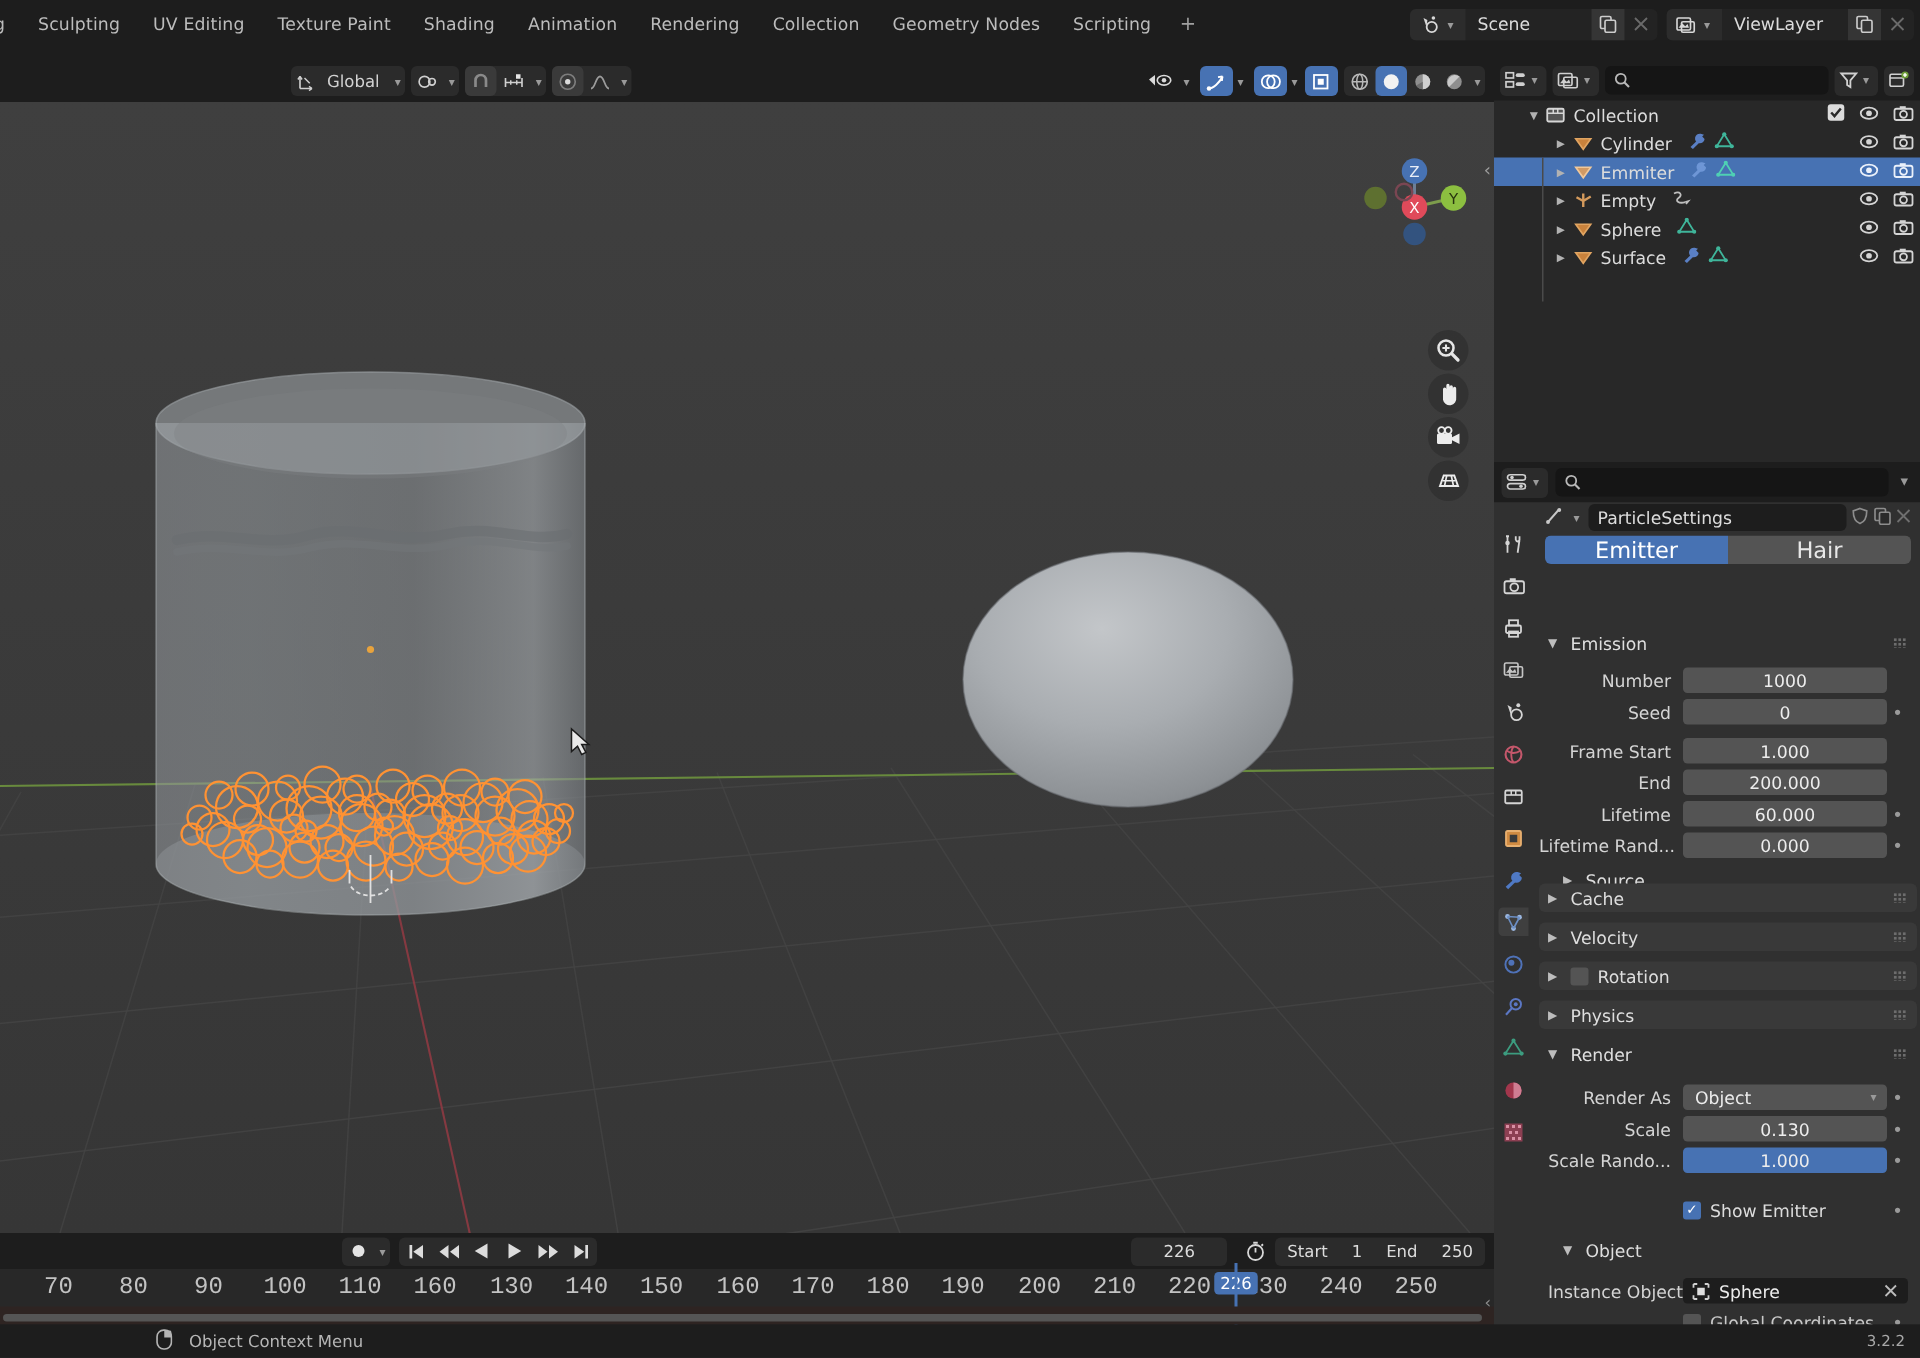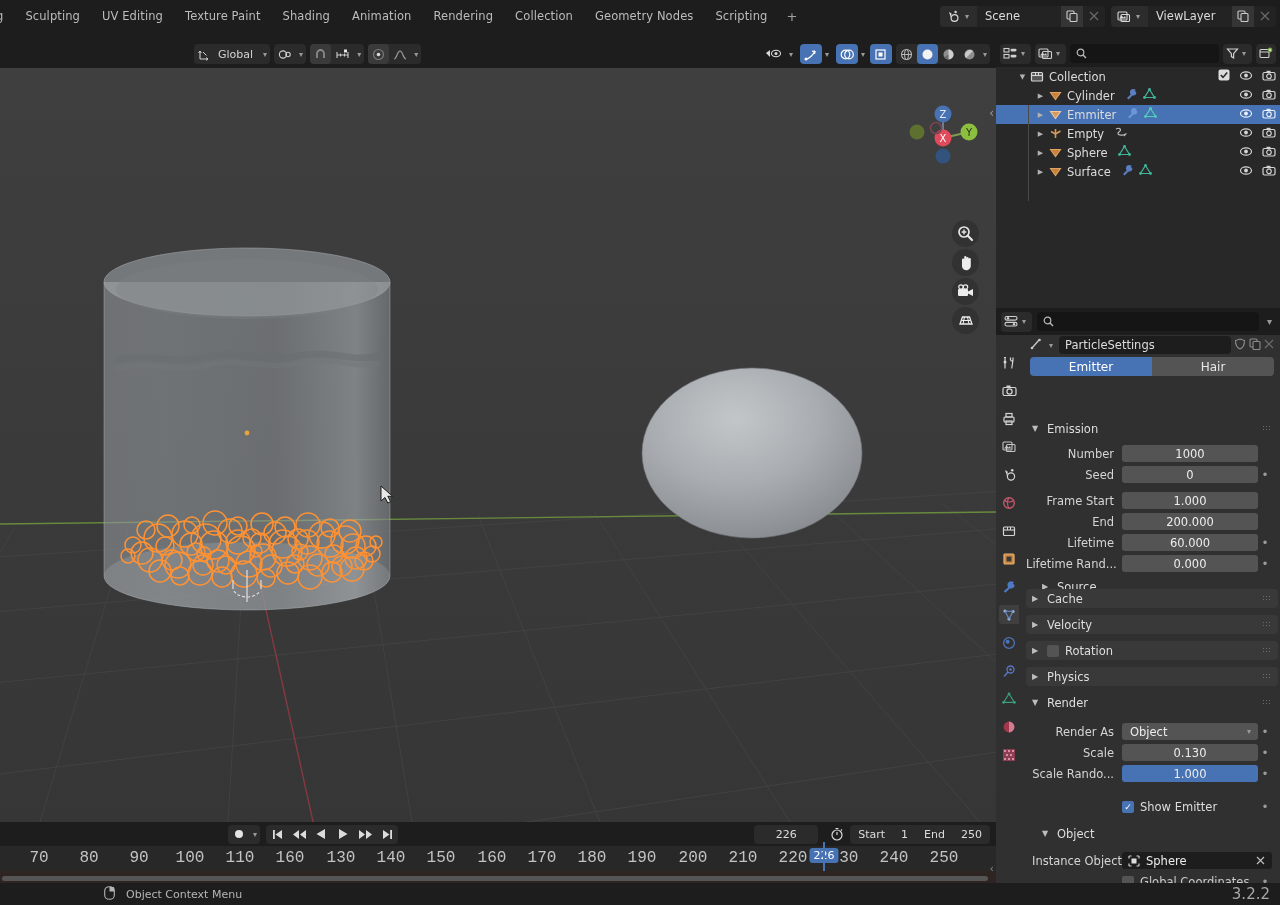--- a/index.html
+++ b/index.html
@@ -194,21 +194,21 @@
   #bc-field {
     flex: 1; height: 18px; background: #1d1d1d; border-radius: 4px;
     display: flex; align-items: center; padding: 0 6px; font-size: 11.5px; color: #ddd;
   }
   #typetoggle {
     position: absolute; left: 8px; top: 22px; width: 244px; height: 19px;
     display: flex; border-radius: 4px; overflow: hidden;
   }
   .tgl {
     flex: 1; display: flex; align-items: center; justify-content: center;
-    font-size: 12px; background: #545454; color: #e8e8e8;
+    font-size: 15px; background: #545454; color: #e8e8e8;
   }
   .tgl.on { background: #4772b3; color: #fff; }
 
   .panel { position: absolute; left: 4px; width: 252px; }
   .panel-hdr {
     height: 19px; display: flex; align-items: center;
     font-size: 11.5px; color: #dedede; padding-left: 6px; gap: 6px;
   }
   .panel-hdr.box { background: #393939; border-radius: 4px; }
   .grip {
@@ -238,21 +238,21 @@
     color: #fff; font-size: 9px;
   }
   .chk.off { background: #545454; }
 
   
   #statusbar {
     position: absolute; left: 0; top: 883px; width: 1280px; height: 22px;
     background: #1d1d1d; display: flex; align-items: center;
   }
   #status-left { display: flex; align-items: center; gap: 11px; padding-left: 104px; }
-  #status-right { position: absolute; right: 10px; font-size: 15px; color: #a8a8a8; }
+  #status-right { position: absolute; right: 10px; font-size: 10px; color: #a8a8a8; }
 </style>
 </head>
 <body>
 
 <div id="app">
 
   <div id="topbar">
     <div id="wstabs">
       <div class="wstab clip">g</div>
       <div class="wstab">Sculpting</div>

